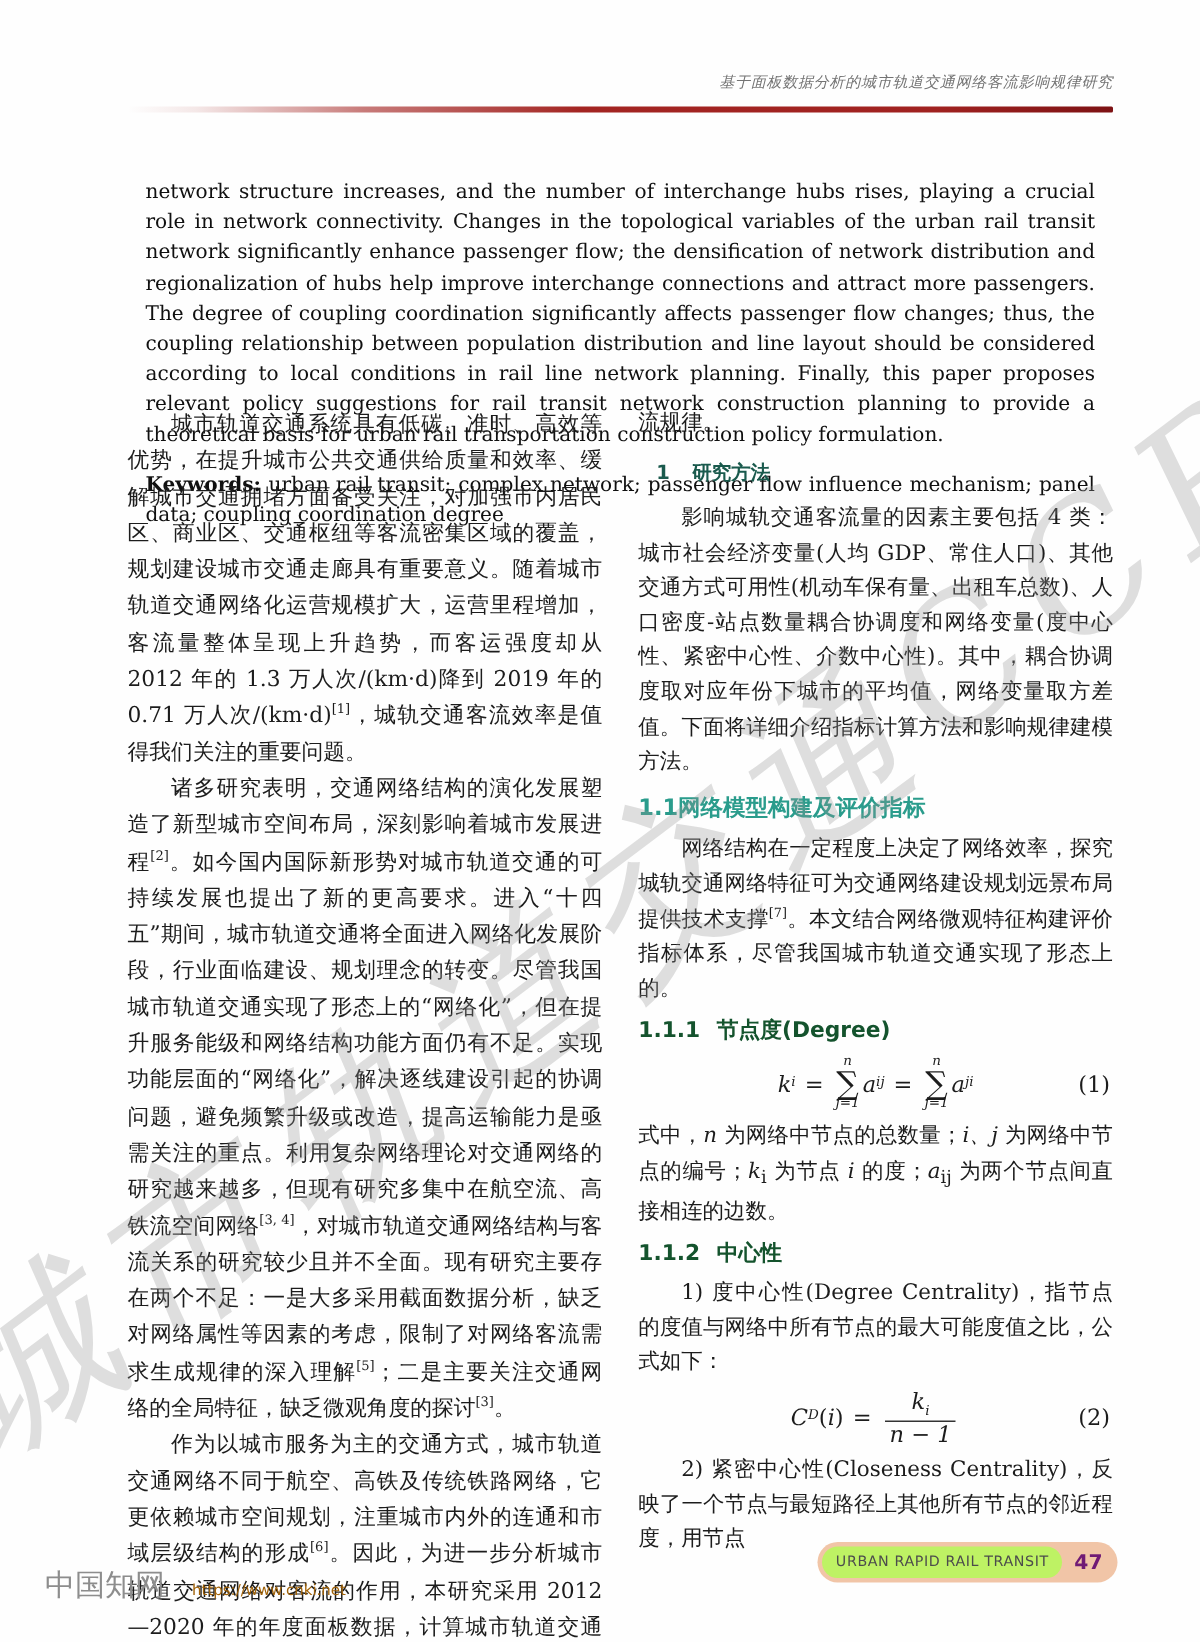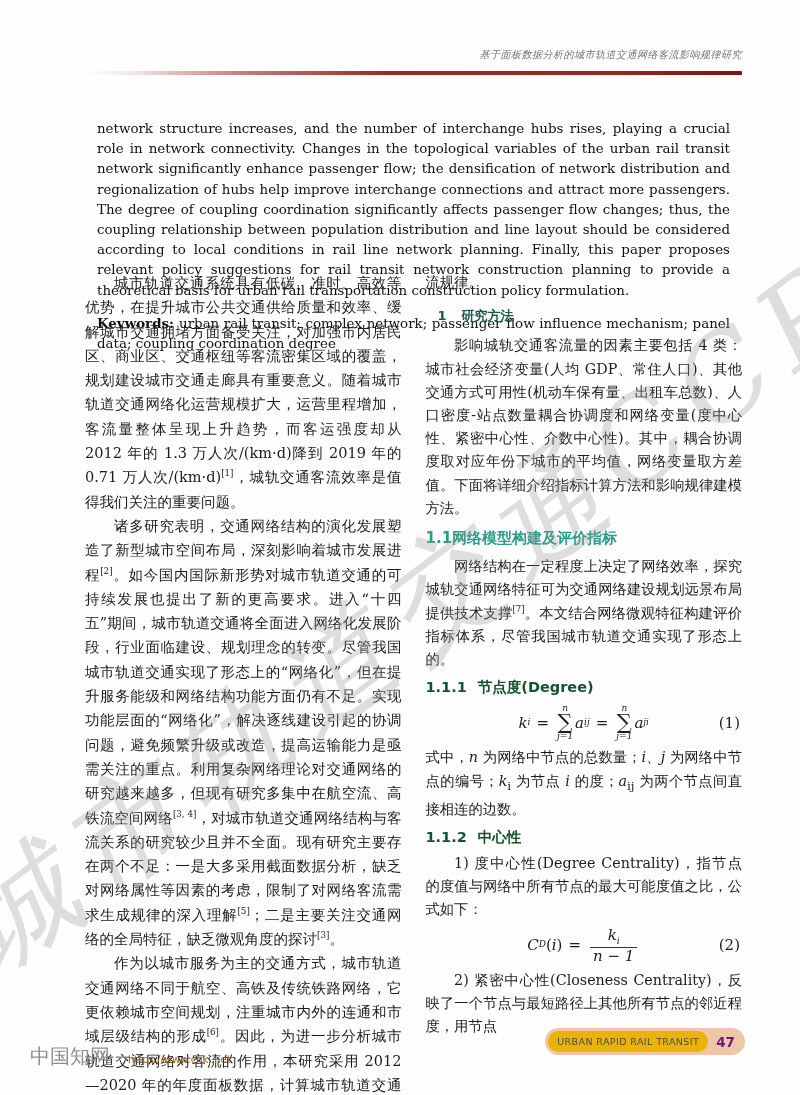--- a/index.html
+++ b/index.html
@@ -61,21 +61,21 @@
   .frac .num{padding:0 3px;font-style:italic;}
   .paren{font-style:normal;}
 
   
   .footer-left{position:absolute;left:30px;bottom:25px;z-index:2;display:flex;gap:18px;
                align-items:baseline;font-family:"DejaVu Sans","Liberation Sans",sans-serif;}
   .cnki-name{color:#8d8d8d;font-size:20px;}
   .cnki-url{color:#a16207;font-size:10px;text-decoration:none;}
   .badge{position:absolute;right:55px;bottom:40px;z-index:4;background:#f1c5a7;border-radius:14px;
          display:flex;align-items:center;height:27px;}
-  .badge-pill{background:#eab308;border-radius:11px;height:21px;line-height:21px;margin:3px;
+  .badge-pill{background:#bef264;border-radius:11px;height:21px;line-height:21px;margin:3px;
               padding:0 9px;font-family:"DejaVu Sans","Liberation Sans",sans-serif;font-size:9.5px;
               color:#4c4c4c;letter-spacing:0.4px;white-space:nowrap;}
   .badge-page{font-family:"DejaVu Sans","Liberation Sans",sans-serif;font-size:13.5px;color:#701a75;
               padding:0 10px 0 5px;font-weight:600;}
 </style>
 </head>
 <body>
 
 <div class="page">
 

